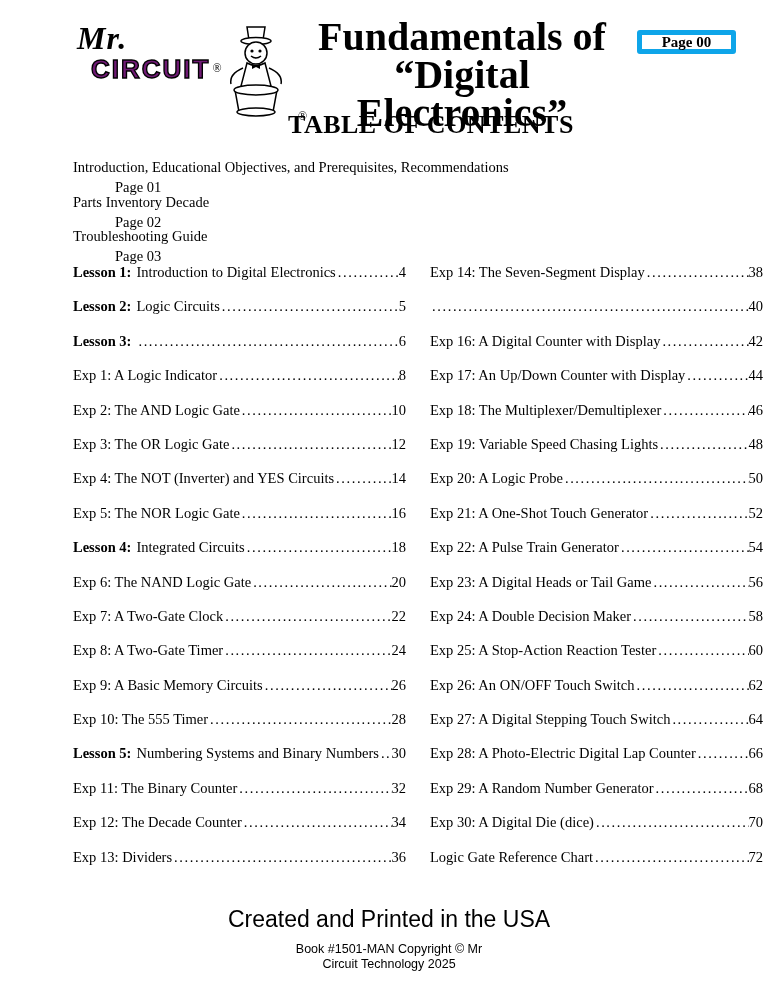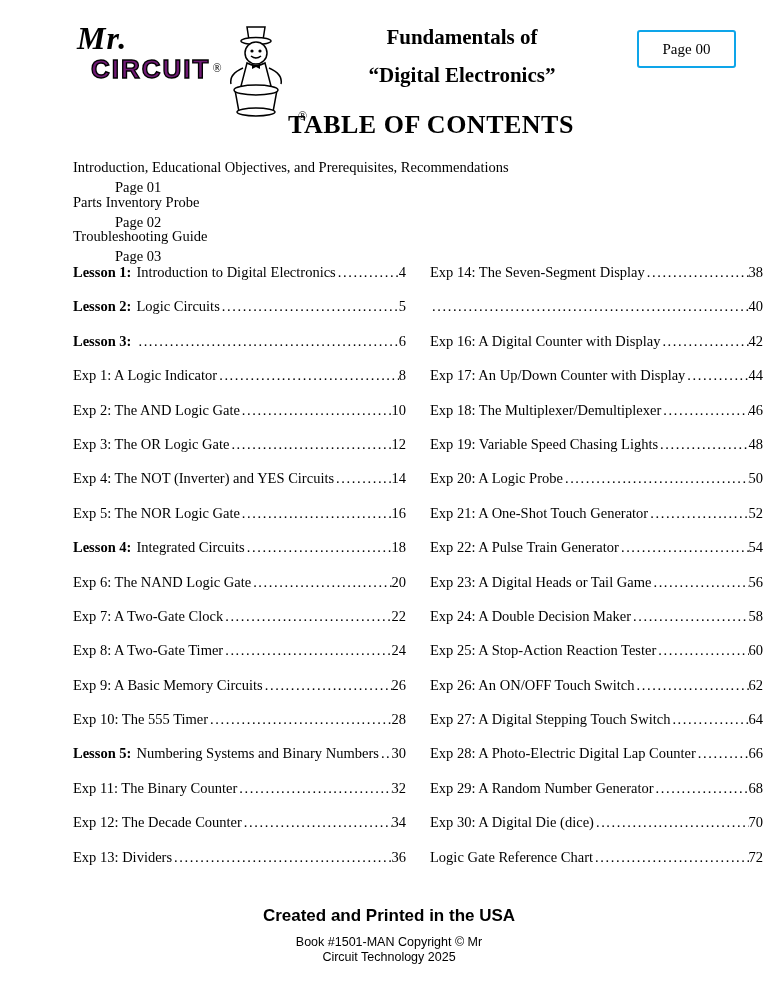--- a/index.html
+++ b/index.html
@@ -12,24 +12,24 @@
   .logo-mr { position:absolute; left:2px; top:-4px; font-style:italic; font-weight:bold;
              font-size:32px; letter-spacing:1px; }
   .logo-circuit-line { position:absolute; left:16px; top:30px; white-space:nowrap; }
   .logo-circuit { font-family:"Liberation Sans", sans-serif; font-weight:bold; font-size:26px;
                   letter-spacing:2px; color:#701a75; -webkit-text-stroke:1.4px #000; }
   .logo-reg { font-size:12px; vertical-align:super; margin-left:2px; }
   .logo-character { position:absolute; right:10px; top:0; }
   .logo-reg-bottom { position:absolute; right:0; bottom:0; font-size:12px; }
 
   .title { position:absolute; left:288px; top:18px; width:348px; text-align:center;
-           font-weight:bold; font-size:21px; line-height:38px; }
-  .page-box { position:absolute; left:637px; top:30px; width:99px; height:38px;
-              border:2px solid #0ea5e9; border-radius:3px; display:flex; align-items:center;
-              justify-content:center; font-weight:normal; font-size:15px; }
+           font-weight:bold; font-size:40px; line-height:38px; }
+  .page-box { position:absolute; left:637px; top:30px; width:99px; height:24px;
+              border:5px solid #0ea5e9; border-radius:3px; display:flex; align-items:center;
+              justify-content:center; font-weight:bold; font-size:15px; }
 
   .toc-heading { position:absolute; left:288px; top:110px; width:348px; 
                  font-size:26px; font-weight:bold; letter-spacing:0.5px; }
 
   
   .front-matter { position:absolute; left:73px; top:157px; width:632px; }
   .columns { position:absolute; left:73px; top:262px; width:690px; display:flex; }
   .col { width:333px; }
   .col-right { margin-left:24px; }
   .fm-row, .toc-row { display:flex; align-items:flex-start; font-size:14.5px;
@@ -38,21 +38,21 @@
   .toc-row { height:34.4px; }
   .toc-prefix { font-weight:bold; padding-right:5px; }
   .toc-title { flex:0 0 auto; }
   .toc-leader { flex:1 1 auto; overflow:hidden; height:20px; letter-spacing:1.6px;
                 margin-left:2px; min-width:6px; }
   .toc-page { flex:0 0 auto; }
   .fm-row .toc-page { margin-left:42px; }
 
   
   .footer { position:absolute; left:0; top:906px; width:778px; text-align:center; }
-  .footer-main { font-family:"Liberation Sans", sans-serif; font-size:17px; margin-bottom:9px;font-weight:bold; }
+  .footer-main { font-family:"Liberation Sans", sans-serif; font-size:23px; margin-bottom:9px; }
   .footer-small { font-family:"Liberation Sans", sans-serif; font-size:12.5px; line-height:15px; }
 </style>
 </head>
 <body>
 
 <div class="page">
 
   <header>
     <div class="logo">
       <div class="logo-mr">Mr.</div>
@@ -91,21 +91,21 @@
 
   <h1 class="toc-heading">TABLE OF CONTENTS</h1>
 
   <div class="front-matter">
       <div class="fm-row">
         <span class="toc-title">Introduction, Educational Objectives, and Prerequisites, Recommendations</span>
         <span class="toc-leader">..........................................................................................................................................</span>
         <span class="toc-page">Page 01</span>
       </div>
       <div class="fm-row">
-        <span class="toc-title">Parts Inventory Probe</span>
+        <span class="toc-title">Parts Inventory Decade</span>
         <span class="toc-leader">..........................................................................................................................................</span>
         <span class="toc-page">Page 02</span>
       </div>
       <div class="fm-row">
         <span class="toc-title">Troubleshooting Guide</span>
         <span class="toc-leader">..........................................................................................................................................</span>
         <span class="toc-page">Page 03</span>
       </div>
     </div>
 

